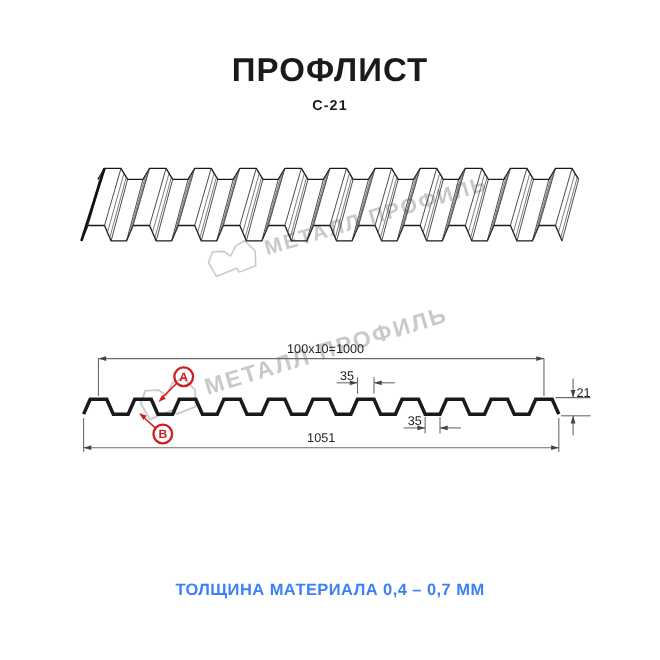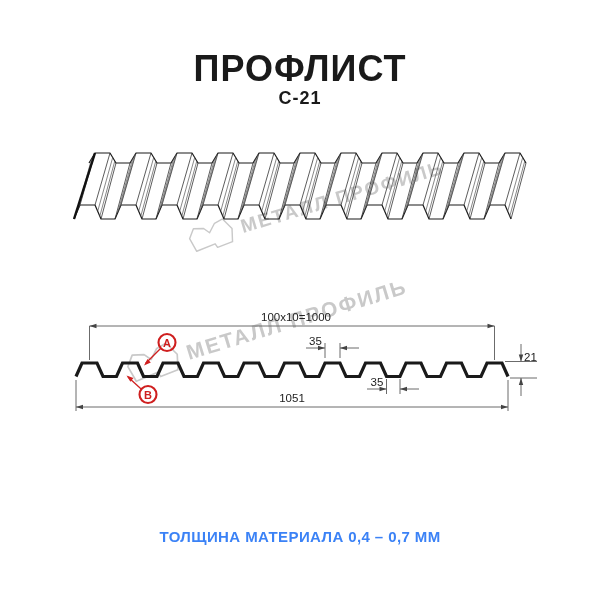--- a/index.html
+++ b/index.html
@@ -6,25 +6,25 @@
     --ink:#1a1a1a; --dim:#6b6b6b; --red:#cf1f1f; --wm:#c9c9c9; --bg:#ffffff;
   }
   html,body{margin:0;padding:0;}
   body{background:#eee;}
   .canvas{
     position:relative;width:600px;height:600px;background:var(--bg);
     overflow:hidden;font-family:"Liberation Sans",sans-serif;
   }
   .title{
     position:absolute;top:48px;left:0;width:600px;text-align:center;
-    font-size:36px;font-weight:800;letter-spacing:1px;color:var(--ink);
+    font-size:30px;font-weight:800;letter-spacing:1px;color:var(--ink);
   }
   .model{
     position:absolute;top:88px;left:0;width:600px;text-align:center;
-    font-size:18px;font-weight:700;letter-spacing:1px;color:var(--ink);
+    font-size:13px;font-weight:700;letter-spacing:1px;color:var(--ink);
   }
   .footer-note{
     position:absolute;top:528px;left:0;width:600px;text-align:center;
     font-size:15px;font-weight:700;letter-spacing:.4px;color:#3b82f6;
   }
   .watermark{
     position:absolute;display:flex;align-items:center;gap:7px;
     color:var(--wm);white-space:nowrap;font-weight:700;z-index:1;
   }
   .wm-upper{left:188px;top:224px;font-size:19px;letter-spacing:2px;

